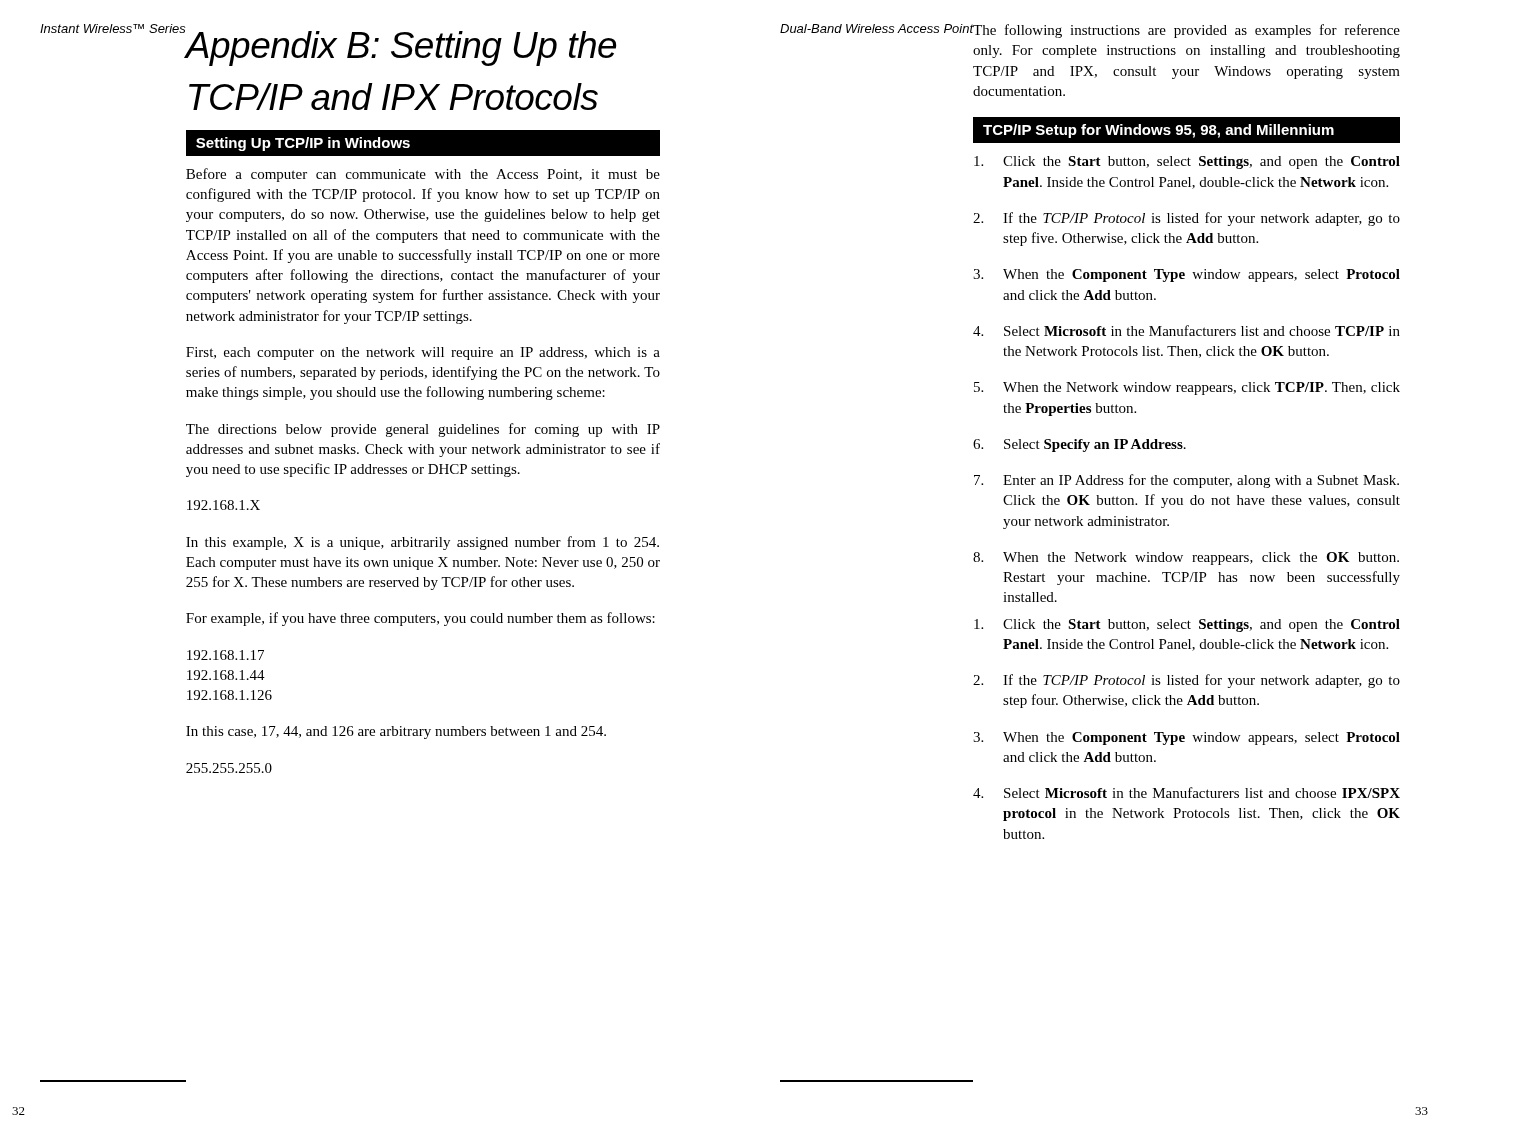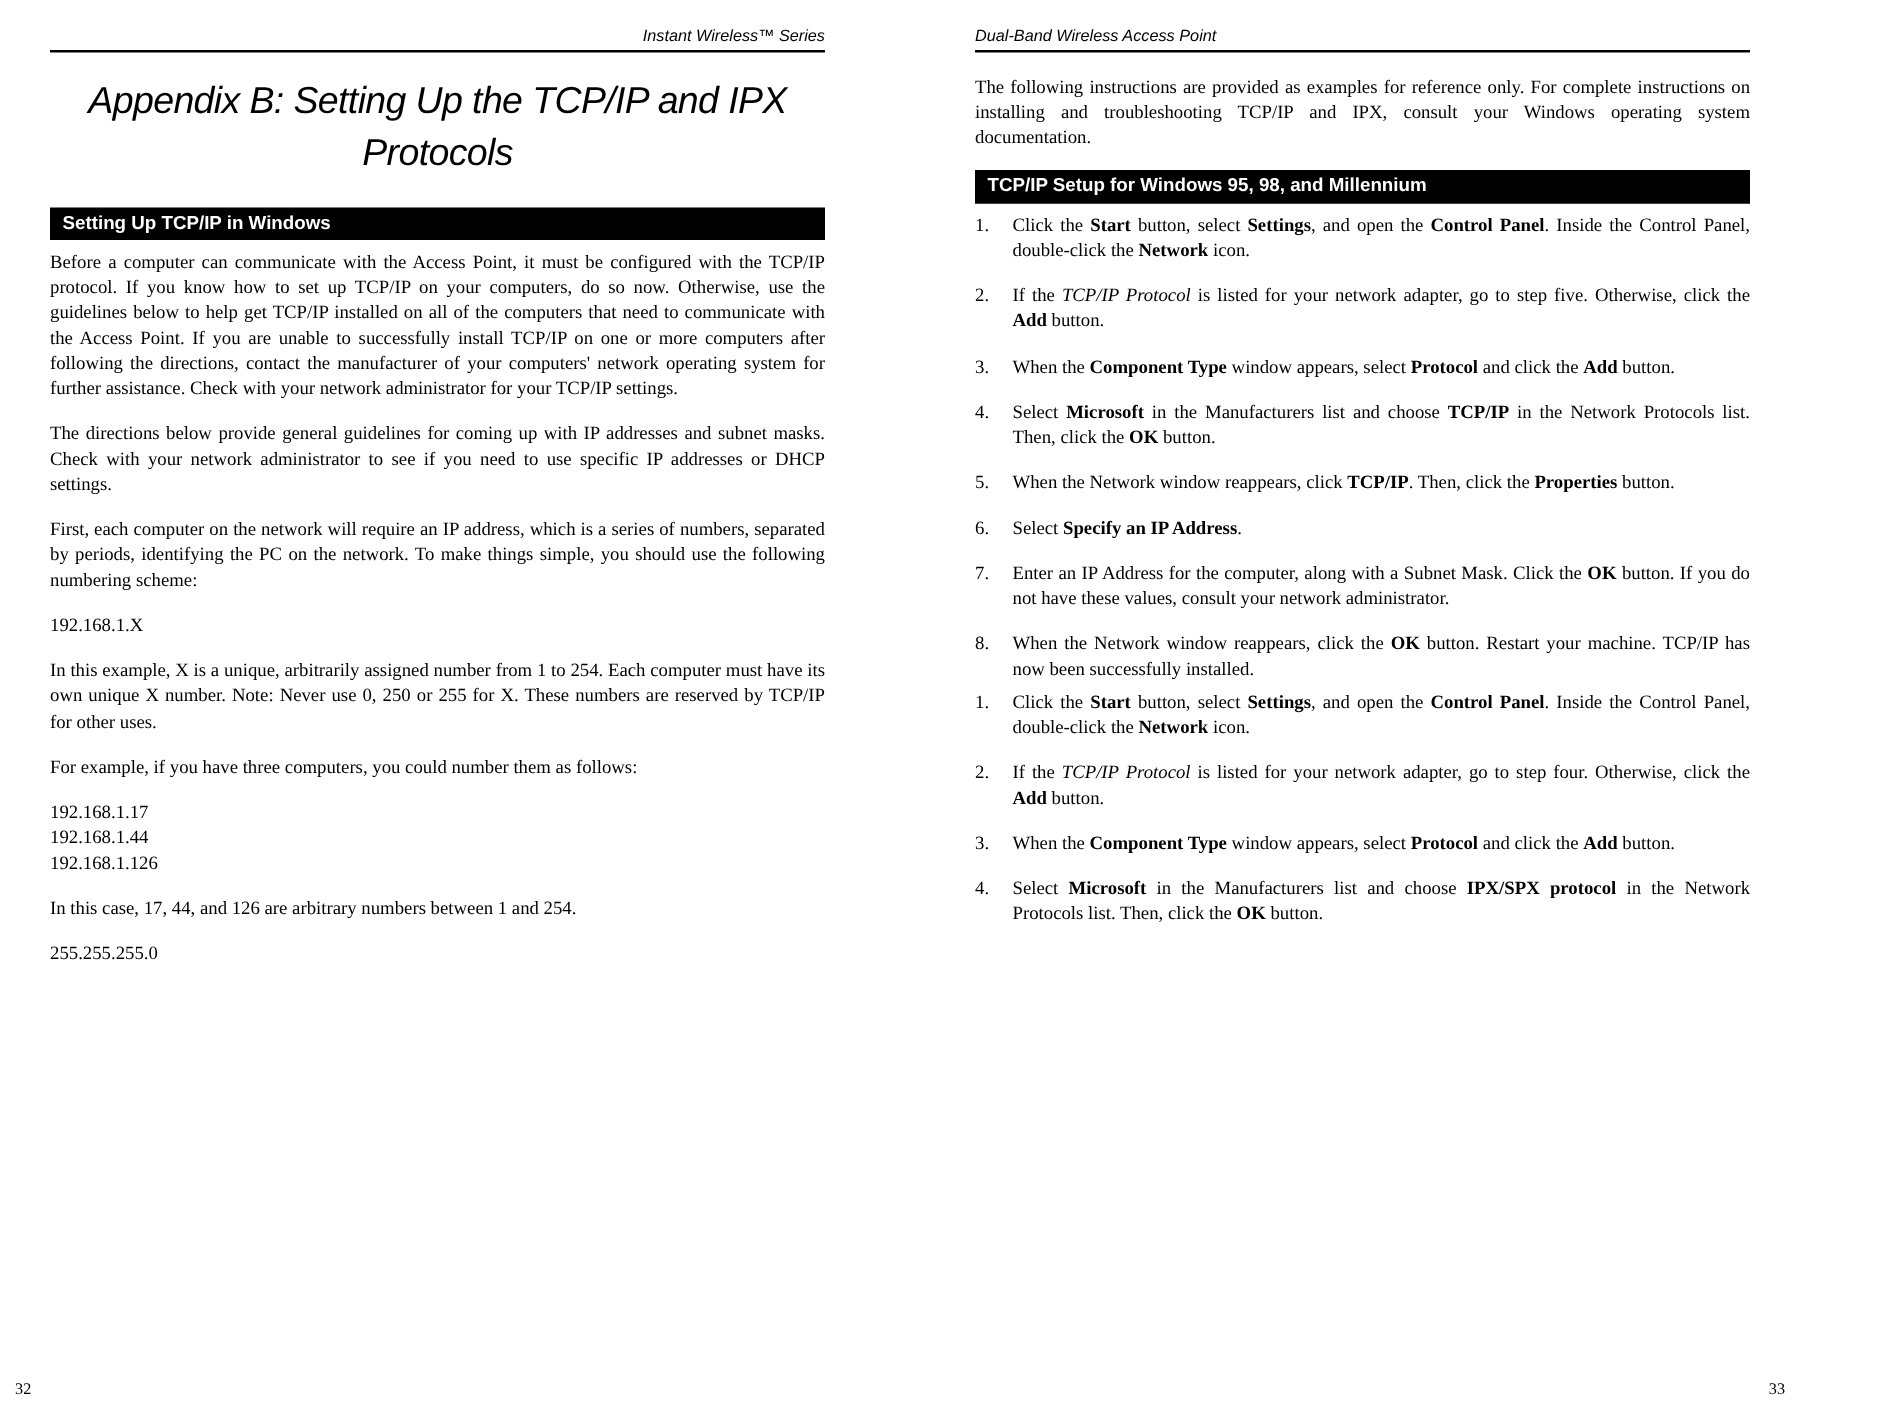--- a/index.html
+++ b/index.html
@@ -11,45 +11,44 @@
       background: #fff;
       width: 1523px;
       height: 1130px;
       display: flex;
       padding: 20px 40px 30px 40px;
       gap: 120px;
     }
     .page {
       width: 620px;
       display: flex;
-      flex-direction: column;
+      flex-direction: row;
       position: relative;
     }
     .header-row {
       display: flex;
       border-bottom: 2px solid #000;
       padding-bottom: 2px;
       margin-bottom: 18px;
     }
     .header-left .header-text { margin-left: auto; text-align: right; width: 100%; }
     .header-right .header-text { text-align: left; }
     .header-text {
       font-style: italic;
       font-family: Verdana, Geneva, sans-serif;
       font-size: 13px;
     }
     .appendix-title {
       font-family: 'Arial Narrow', Arial, sans-serif;
       font-style: italic;
-      font-size: 30px;
+      font-size: 37px;
       font-weight: 400;
       line-height: 1.4;
-      margin-bottom: 22px;
+      margin-bottom: 6px;
       letter-spacing: -0.5px;
-      text-align: center;
     }
     .section-bar {
       background: #000;
       color: #fff;
       font-family: Verdana, Geneva, sans-serif;
       font-weight: bold;
       font-size: 15px;
       padding: 3px 10px;
       margin-bottom: 8px;
     }
@@ -91,22 +90,22 @@
 <body>
 
 <div class="page">
   <div class="header-row header-left">
     <span class="header-text">Instant Wireless™ Series</span>
   </div>
   <div class="content">
     <h1 class="appendix-title">Appendix B: Setting Up the TCP/IP and IPX Protocols</h1>
     <div class="section-bar">Setting Up TCP/IP in Windows</div>
     <p class="body-text">Before a computer can communicate with the Access Point, it must be configured with the TCP/IP protocol. If you know how to set up TCP/IP on your computers, do so now. Otherwise, use the guidelines below to help get TCP/IP installed on all of the computers that need to communicate with the Access Point. If you are unable to successfully install TCP/IP on one or more computers after following the directions, contact the manufacturer of your computers' network operating system for further assistance. Check with your network administrator for your TCP/IP settings.</p>
+    <p class="body-text">First, each computer on the network will require an IP address, which is a series of numbers, separated by periods, identifying the PC on the network. To make things simple, you should use the following numbering scheme:</p>
     <p class="body-text">The directions below provide general guidelines for coming up with IP addresses and subnet masks. Check with your network administrator to see if you need to use specific IP addresses or DHCP settings.</p>
-    <p class="body-text">First, each computer on the network will require an IP address, which is a series of numbers, separated by periods, identifying the PC on the network. To make things simple, you should use the following numbering scheme:</p>
     <p class="body-text">192.168.1.X</p>
     <p class="body-text">In this example, X is a unique, arbitrarily assigned number from 1 to 254. Each computer must have its own unique X number. Note: Never use 0, 250 or 255 for X. These numbers are reserved by TCP/IP for other uses.</p>
     <p class="body-text">For example, if you have three computers, you could number them as follows:</p>
     <p class="body-text no-mb">192.168.1.17</p>
     <p class="body-text no-mb">192.168.1.44</p>
     <p class="body-text">192.168.1.126</p>
     <p class="body-text">In this case, 17, 44, and 126 are arbitrary numbers between 1 and 254.</p>
     <p class="body-text">255.255.255.0</p>
   </div>
   <span class="page-number pn-left">32</span>

